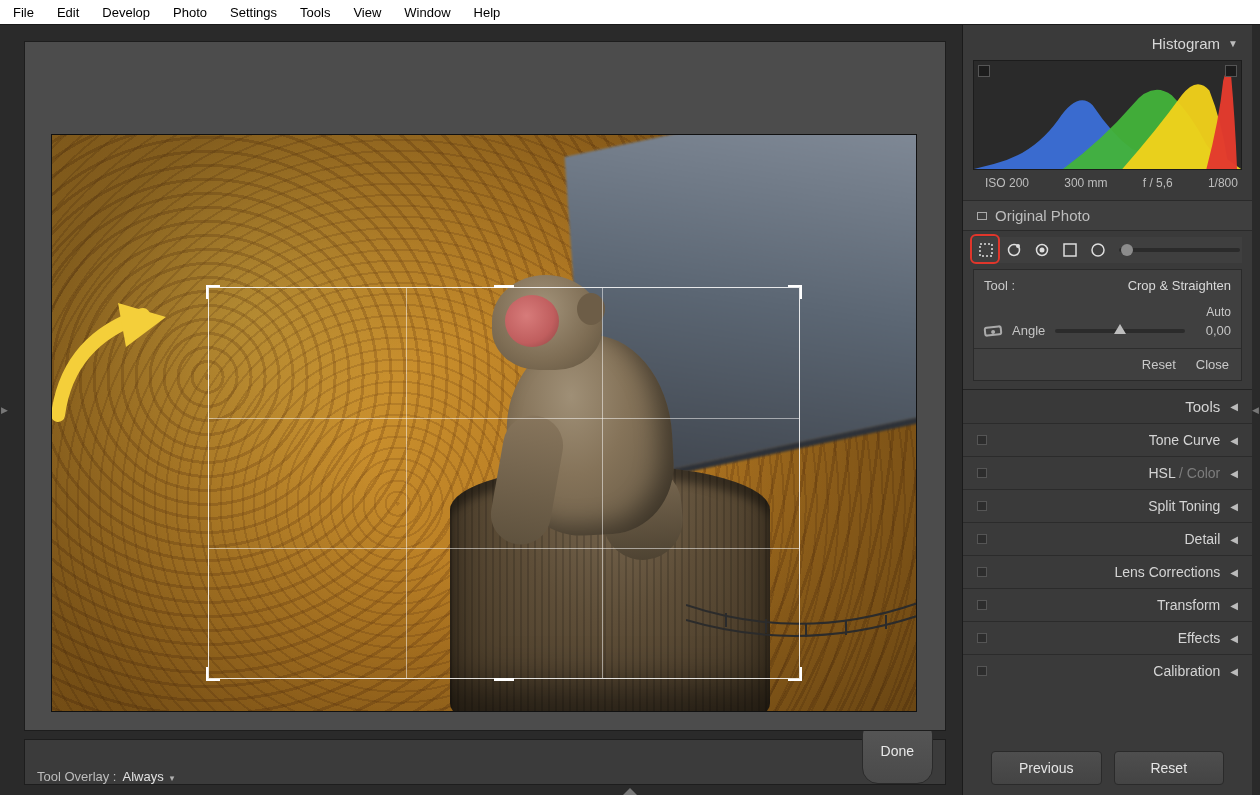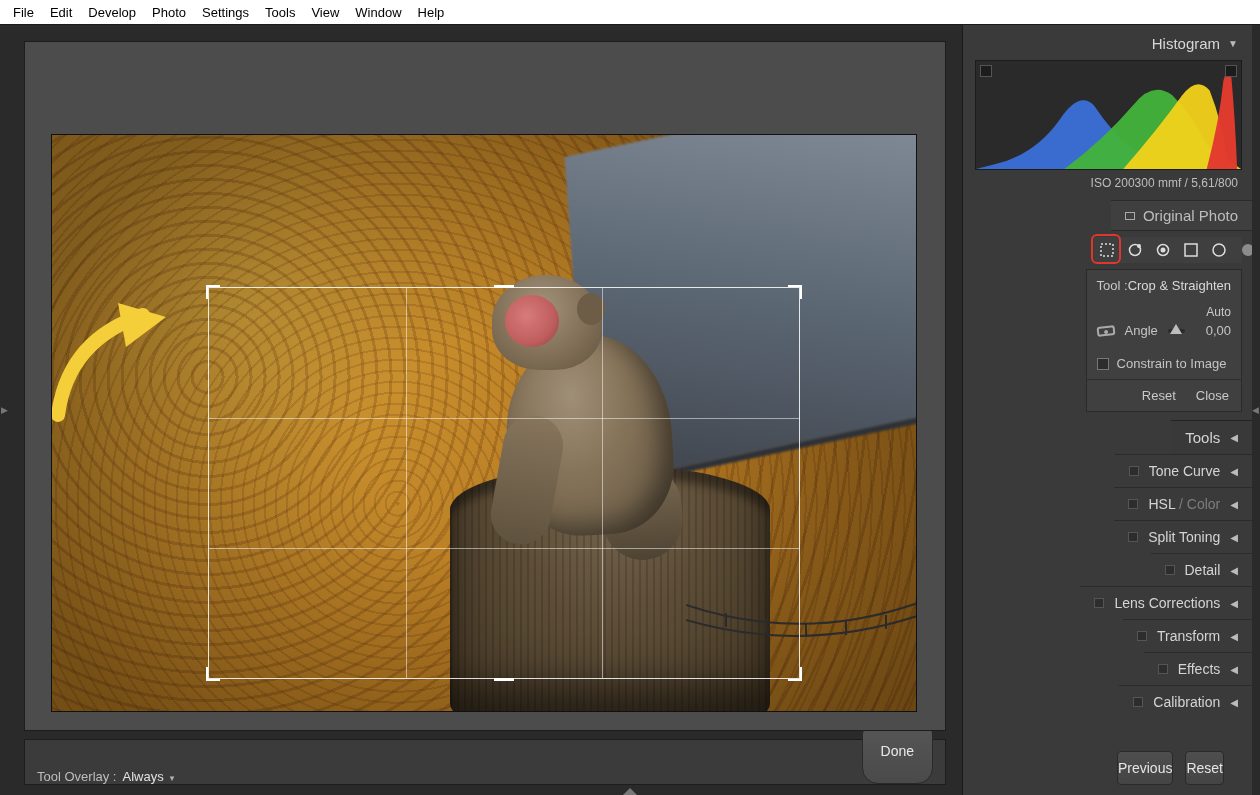--- a/index.html
+++ b/index.html
@@ -1,17 +1,17 @@
 <!DOCTYPE html>
 <html><head>
 <meta charset="utf-8">
 <style>
   * { box-sizing: border-box; margin: 0; padding: 0; font-family: Arial, Helvetica, sans-serif; }
   body { width: 1260px; height: 795px; background: #ffffff; overflow: hidden; font-size: 13px; color: #c4c4c4; }
-  .menubar { height: 24px; background: #fff; display: flex; align-items: center; padding: 0 6px; gap: 2px; }
+  .menubar { height: 24px; background: #fff; display: flex; align-items: center; padding: 0 6px; gap: 9px; }
   .menubar-item { padding: 3px 7px; color: #000; font-size: 13px; cursor: default; }
   .app { position: relative; width: 1260px; height: 771px; background: #2a2a2a; display: flex; border-top: 1px solid #1a1a1a; }
   .left-rail, .right-rail { width: 8px; background: #2a2a2a; position: relative; }
   .rail-arrow { position: absolute; top: 50%; transform: translateY(-50%); font-size: 9px; color: #777; }
   .left-rail .rail-arrow { left: 1px; }
   .right-rail .rail-arrow { right: 1px; }
   .main { flex: 1; display: flex; }
   .canvas-wrap { flex: 1; display: flex; flex-direction: column; background: #2a2a2a; }
   .canvas-area { flex: 1; position: relative; margin: 16px 16px 0 16px; background: #4c4c4c; border: 1px solid #1d1d1d; overflow: hidden; }
   .photo { position: absolute; left: 26px; top: 92px; width: 866px; height: 578px; background: #2b2b2b; border: 1px solid #111; overflow: hidden; }
@@ -58,27 +58,27 @@
   .cm-t { top:-3px; left:50%; transform:translateX(-50%); width:20px; height:3px;}
   .cm-b { bottom:-3px; left:50%; transform:translateX(-50%); width:20px; height:3px;}
   .annot-arrow { position:absolute; left:-4px; top:150px; width:160px; height:140px; pointer-events:none; }
   .toolbar-bottom { height: 46px; margin: 8px 16px 10px 16px; background: #3b3b3b; border: 1px solid #1d1d1d; display:flex; align-items:flex-end; justify-content:space-between; padding: 0 12px; }
   .tb-left { display:flex; align-items:center; gap:6px; color:#bdbdbd; font-size:13px;}
   .tb-drop { cursor:default; color:#e2e2e2;}
   .done-btn { background: linear-gradient(#575757,#4a4a4a); border:1px solid #2a2a2a; color:#e8e8e8; padding:24px 18px; border-radius:16px; font-size:14px;}
   .bottom-triangle { position:absolute; bottom:0; left:50%; transform:translateX(-50%); width:0;height:0; border-left:7px solid transparent; border-right:7px solid transparent; border-bottom:7px solid #777;}
 
   
-  .side { width: 290px; background:#3a3a3a; border-left:1px solid #1a1a1a; display:flex; flex-direction:column; padding-bottom:6px; overflow:hidden;align-items:flex-end;}
+  .side { width: 290px; background:#3a3a3a; border-left:1px solid #1a1a1a; display:flex; flex-direction:column; padding-bottom:6px; overflow:hidden;}
   .panel-header { display:flex; justify-content:flex-end; align-items:center; gap:8px; padding:10px 14px 8px; color:#d6d6d6; font-size:15px;}
   .panel-header .tri { font-size:10px; color:#bbb;}
   .histogram { margin: 0 10px; height:110px; background:#2a2a2a; border:1px solid #1c1c1c; position:relative; overflow:hidden;}
   .histo-tri { position:absolute; top:4px; width:12px; height:12px; background:#1c1c1c; border:1px solid #555;}
   .histo-tri.left { left:4px;} .histo-tri.right { right:4px;}
-  .meta-row { display:flex; justify-content:space-between; padding:6px 14px 10px; color:#bdbdbd; font-size:12px;}
+  .meta-row { display:flex; justify-content:space-between; padding:6px 14px 10px; color:#bdbdbd; font-size:12px;margin-left:8px;}
   .orig-row { display:flex; align-items:center; gap:8px; padding:6px 14px; color:#bdbdbd; font-size:15px; border-top:1px solid #2a2a2a; border-bottom:1px solid #2a2a2a; background:#3f3f3f;}
   .toolstrip { margin:6px 10px; padding:2px; display:flex; align-items:center; gap:6px; background:#3f3f3f; position:relative;}
   .tbtn { width:22px; height:22px; display:flex; align-items:center; justify-content:center; color:#cfcfcf; border-radius:3px; }
   .tbtn.round { border-radius:50%; }
   .tool-highlight { position:absolute; left:-3px; top:-3px; width:30px; height:30px; border:2px solid #e0362b; border-radius:6px; pointer-events:none;}
   .tbtn svg { display:block;}
   .mini-slider { flex:1; height:4px; background:#2b2b2b; border-radius:2px; margin-left:4px; position:relative;}
   .mini-slider .knob{ position:absolute; left:2px; top:-4px; width:12px; height:12px; border-radius:50%; background:#8c8c8c;}
   .section { margin: 0 10px 8px; background:#404040; border:1px solid #2a2a2a; }
   .kv { display:flex; justify-content:space-between; align-items:center; padding:8px 10px; font-size:13px; color:#c9c9c9;}
@@ -251,24 +251,20 @@
         </div>
         <div class="auto-row"><span>Auto</span></div>
         <div class="angle-row">
           <span class="level-ic"></span>
           <span>Angle</span>
           <div class="angle-slider">
               <div class="knob"></div>
             </div>
           <span class="val" style="width:36px;text-align:right;">0,00</span>
         </div>
-        <div class="check-row">
-          <span class="chk"></span>
-          <span>Constrain to Image</span>
-        </div>
         <div class="btnrow">
           <span>Reset</span>
           <span>Close</span>
         </div>
       </div>
 
       <div class="panel-line first">
         <span>Tools</span>
           <span class="tri">◀</span>
       </div>

